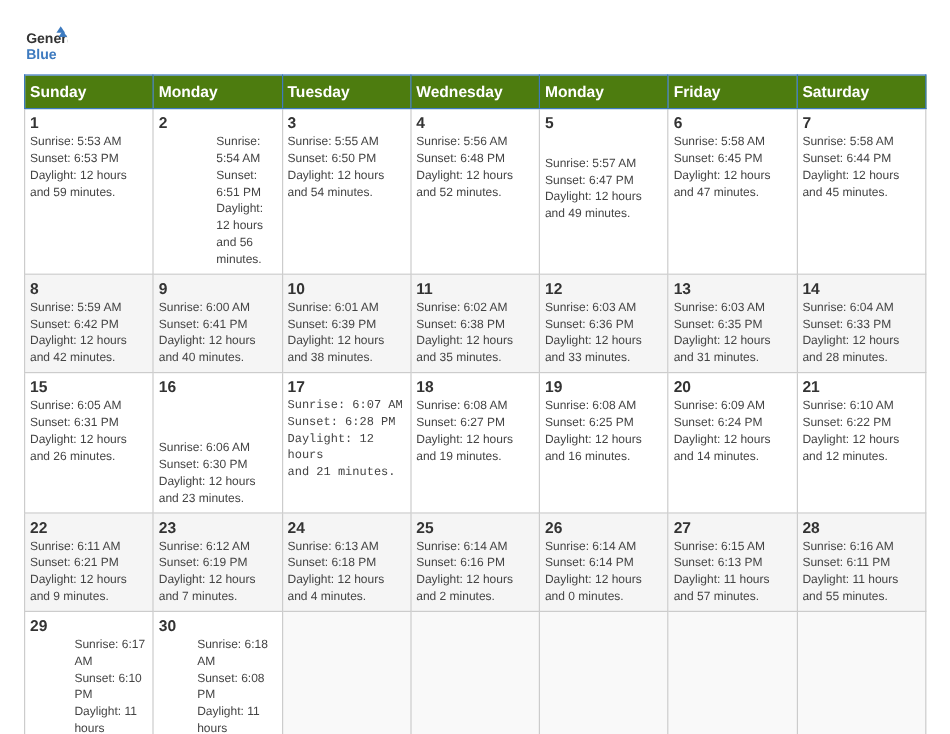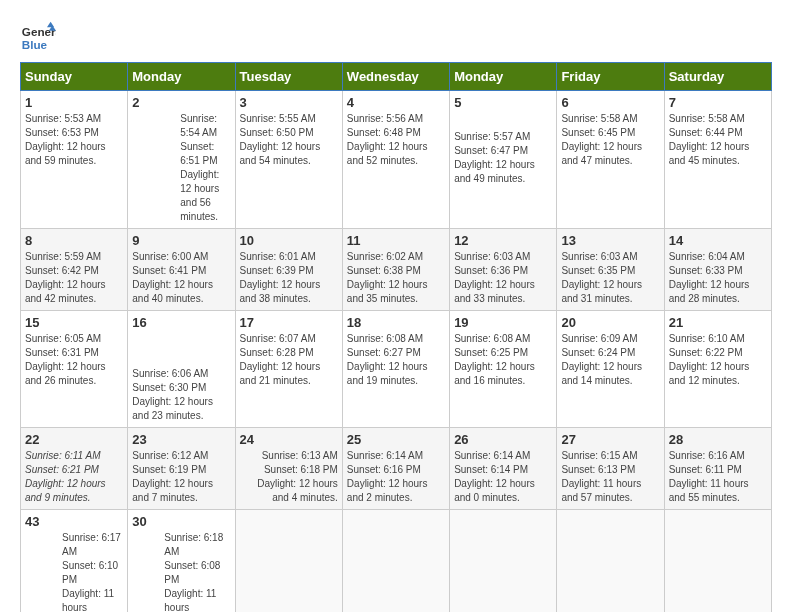--- a/index.html
+++ b/index.html
@@ -221,21 +221,21 @@
         </td>
         <td>
           <span class="day-number">16</span>
           <div class="day-info" style="white-space: pre-line; margin-top: 37px;">Sunrise: 6:06 AM
 Sunset: 6:30 PM
 Daylight: 12 hours
 and 23 minutes.</div>
         </td>
         <td>
           <span class="day-number">17</span>
-          <div class="day-info" style="white-space: pre-line;">Sunrise: 6:07 AM
+          <div class="day-info" style="white-space: pre-line; font-family: Liberation Mono, monospace;">Sunrise: 6:07 AM
 Sunset: 6:28 PM
 Daylight: 12 hours
 and 21 minutes.</div>
         </td>
         <td>
           <span class="day-number">18</span>
           <div class="day-info" style="white-space: pre-line;">Sunrise: 6:08 AM
 Sunset: 6:27 PM
 Daylight: 12 hours
 and 19 minutes.</div>
@@ -258,35 +258,35 @@
           <span class="day-number">21</span>
           <div class="day-info" style="white-space: pre-line;">Sunrise: 6:10 AM
 Sunset: 6:22 PM
 Daylight: 12 hours
 and 12 minutes.</div>
         </td>
       </tr>
       <tr>
         <td>
           <span class="day-number">22</span>
-          <div class="day-info" style="white-space: pre-line; font-style: italic;">Sunrise: 6:11 AM
+          <div class="day-info" style="white-space: pre-line;">Sunrise: 6:11 AM
 Sunset: 6:21 PM
 Daylight: 12 hours
 and 9 minutes.</div>
         </td>
         <td>
           <span class="day-number">23</span>
           <div class="day-info" style="white-space: pre-line;">Sunrise: 6:12 AM
 Sunset: 6:19 PM
 Daylight: 12 hours
 and 7 minutes.</div>
         </td>
         <td>
           <span class="day-number">24</span>
-          <div class="day-info" style="white-space: pre-line; text-align: right;">Sunrise: 6:13 AM
+          <div class="day-info" style="white-space: pre-line;">Sunrise: 6:13 AM
 Sunset: 6:18 PM
 Daylight: 12 hours
 and 4 minutes.</div>
         </td>
         <td>
           <span class="day-number">25</span>
           <div class="day-info" style="white-space: pre-line;">Sunrise: 6:14 AM
 Sunset: 6:16 PM
 Daylight: 12 hours
 and 2 minutes.</div>
@@ -308,21 +308,21 @@
         <td>
           <span class="day-number">28</span>
           <div class="day-info" style="white-space: pre-line;">Sunrise: 6:16 AM
 Sunset: 6:11 PM
 Daylight: 11 hours
 and 55 minutes.</div>
         </td>
       </tr>
       <tr>
         <td>
-          <span class="day-number">43</span>
+          <span class="day-number">29</span>
           <div class="day-info" style="white-space: pre-line; margin-left: 37px;">Sunrise: 6:17 AM
 Sunset: 6:10 PM
 Daylight: 11 hours
 and 52 minutes.</div>
         </td>
         <td>
           <span class="day-number">30</span>
           <div class="day-info" style="white-space: pre-line; margin-left: 32px;">Sunrise: 6:18 AM
 Sunset: 6:08 PM
 Daylight: 11 hours

